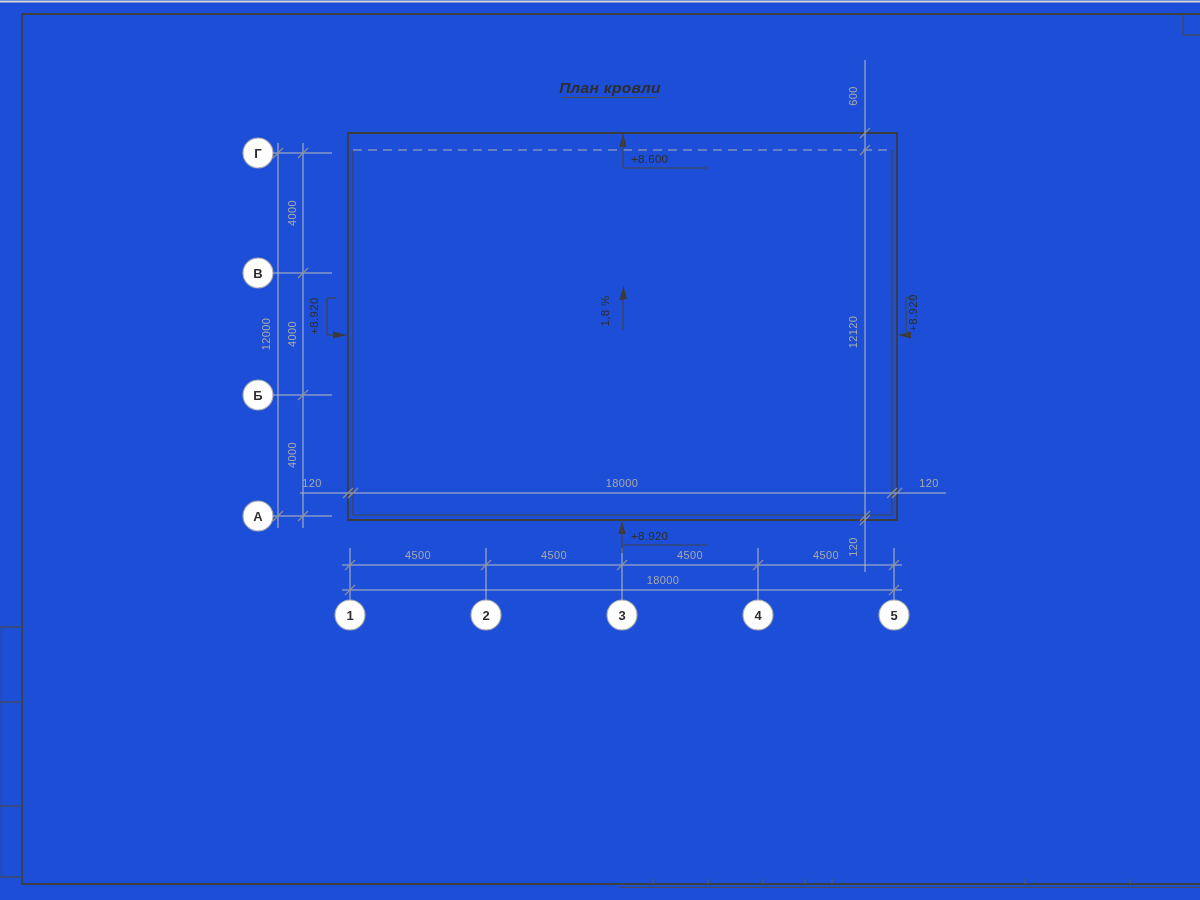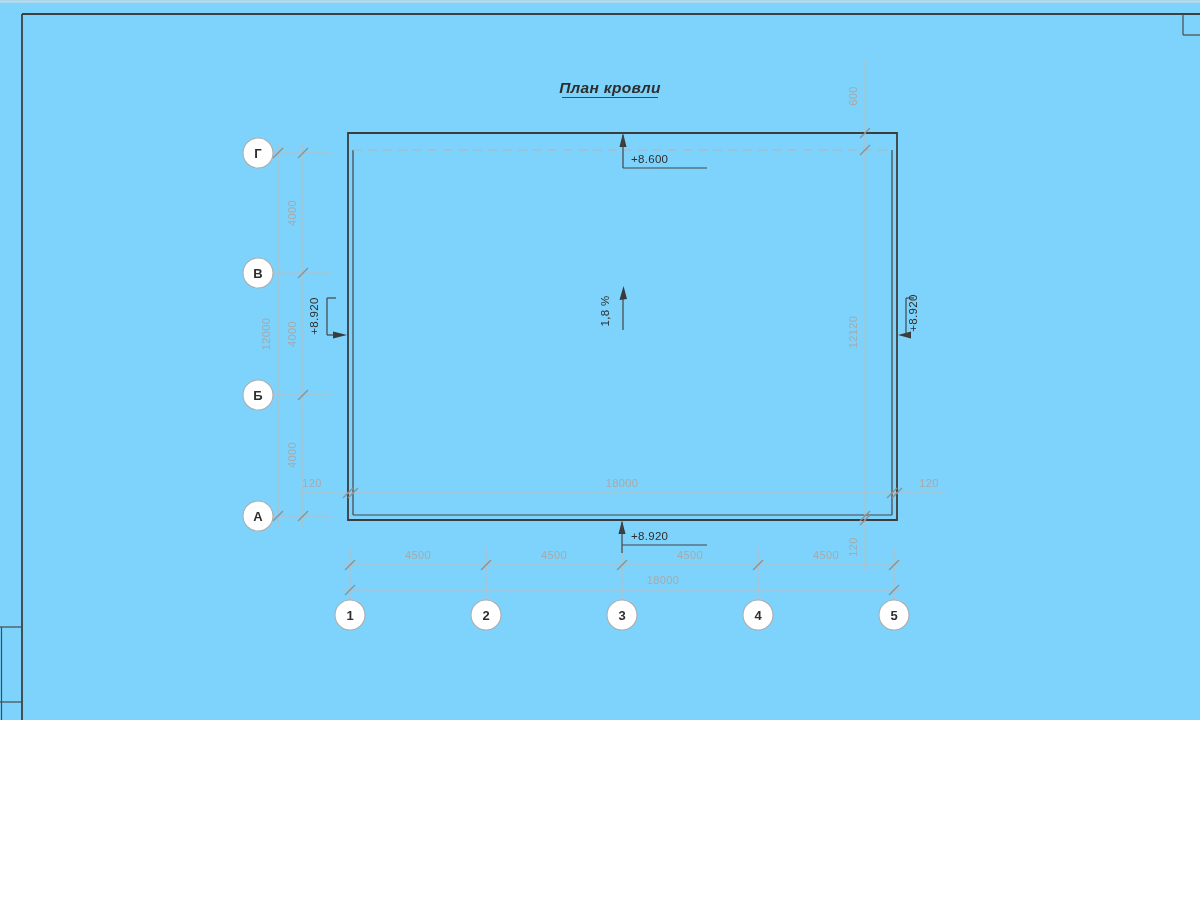--- a/index.html
+++ b/index.html
@@ -1,16 +1,16 @@
 <!DOCTYPE html>
 <html><head>
 <meta charset="utf-8">
 <style>
   html,body{margin:0;padding:0;background:#ffffff;}
-  .page{position:relative;width:1200px;height:720px;background:#7dd3fc;overflow:hidden;
+  .page{position:relative;width:1200px;height:900px;background:#1d4ed8;overflow:hidden;
         font-family:"Liberation Sans", sans-serif;}
   svg{position:absolute;left:0;top:0;}
   .ln-dark{stroke:#3c3c3c;stroke-width:1.8;fill:none;}
   .ln-mid{stroke:#454545;stroke-width:1.2;fill:none;}
   .ln-dash{stroke:#b3b3b3;stroke-width:1.1;fill:none;stroke-dasharray:9 6;}
   .ln-dim{stroke:#bcbcbc;stroke-width:1;fill:none;}
   .ln-frame{stroke:#3f3f3f;stroke-width:1.8;fill:none;}
   .ln-frame2{stroke:#4a4a4a;stroke-width:1.2;fill:none;}
   .ln-faint{stroke:#d6d6d6;stroke-width:2;fill:none;}
   .tick{stroke:#8f8f8f;stroke-width:1.3;}

